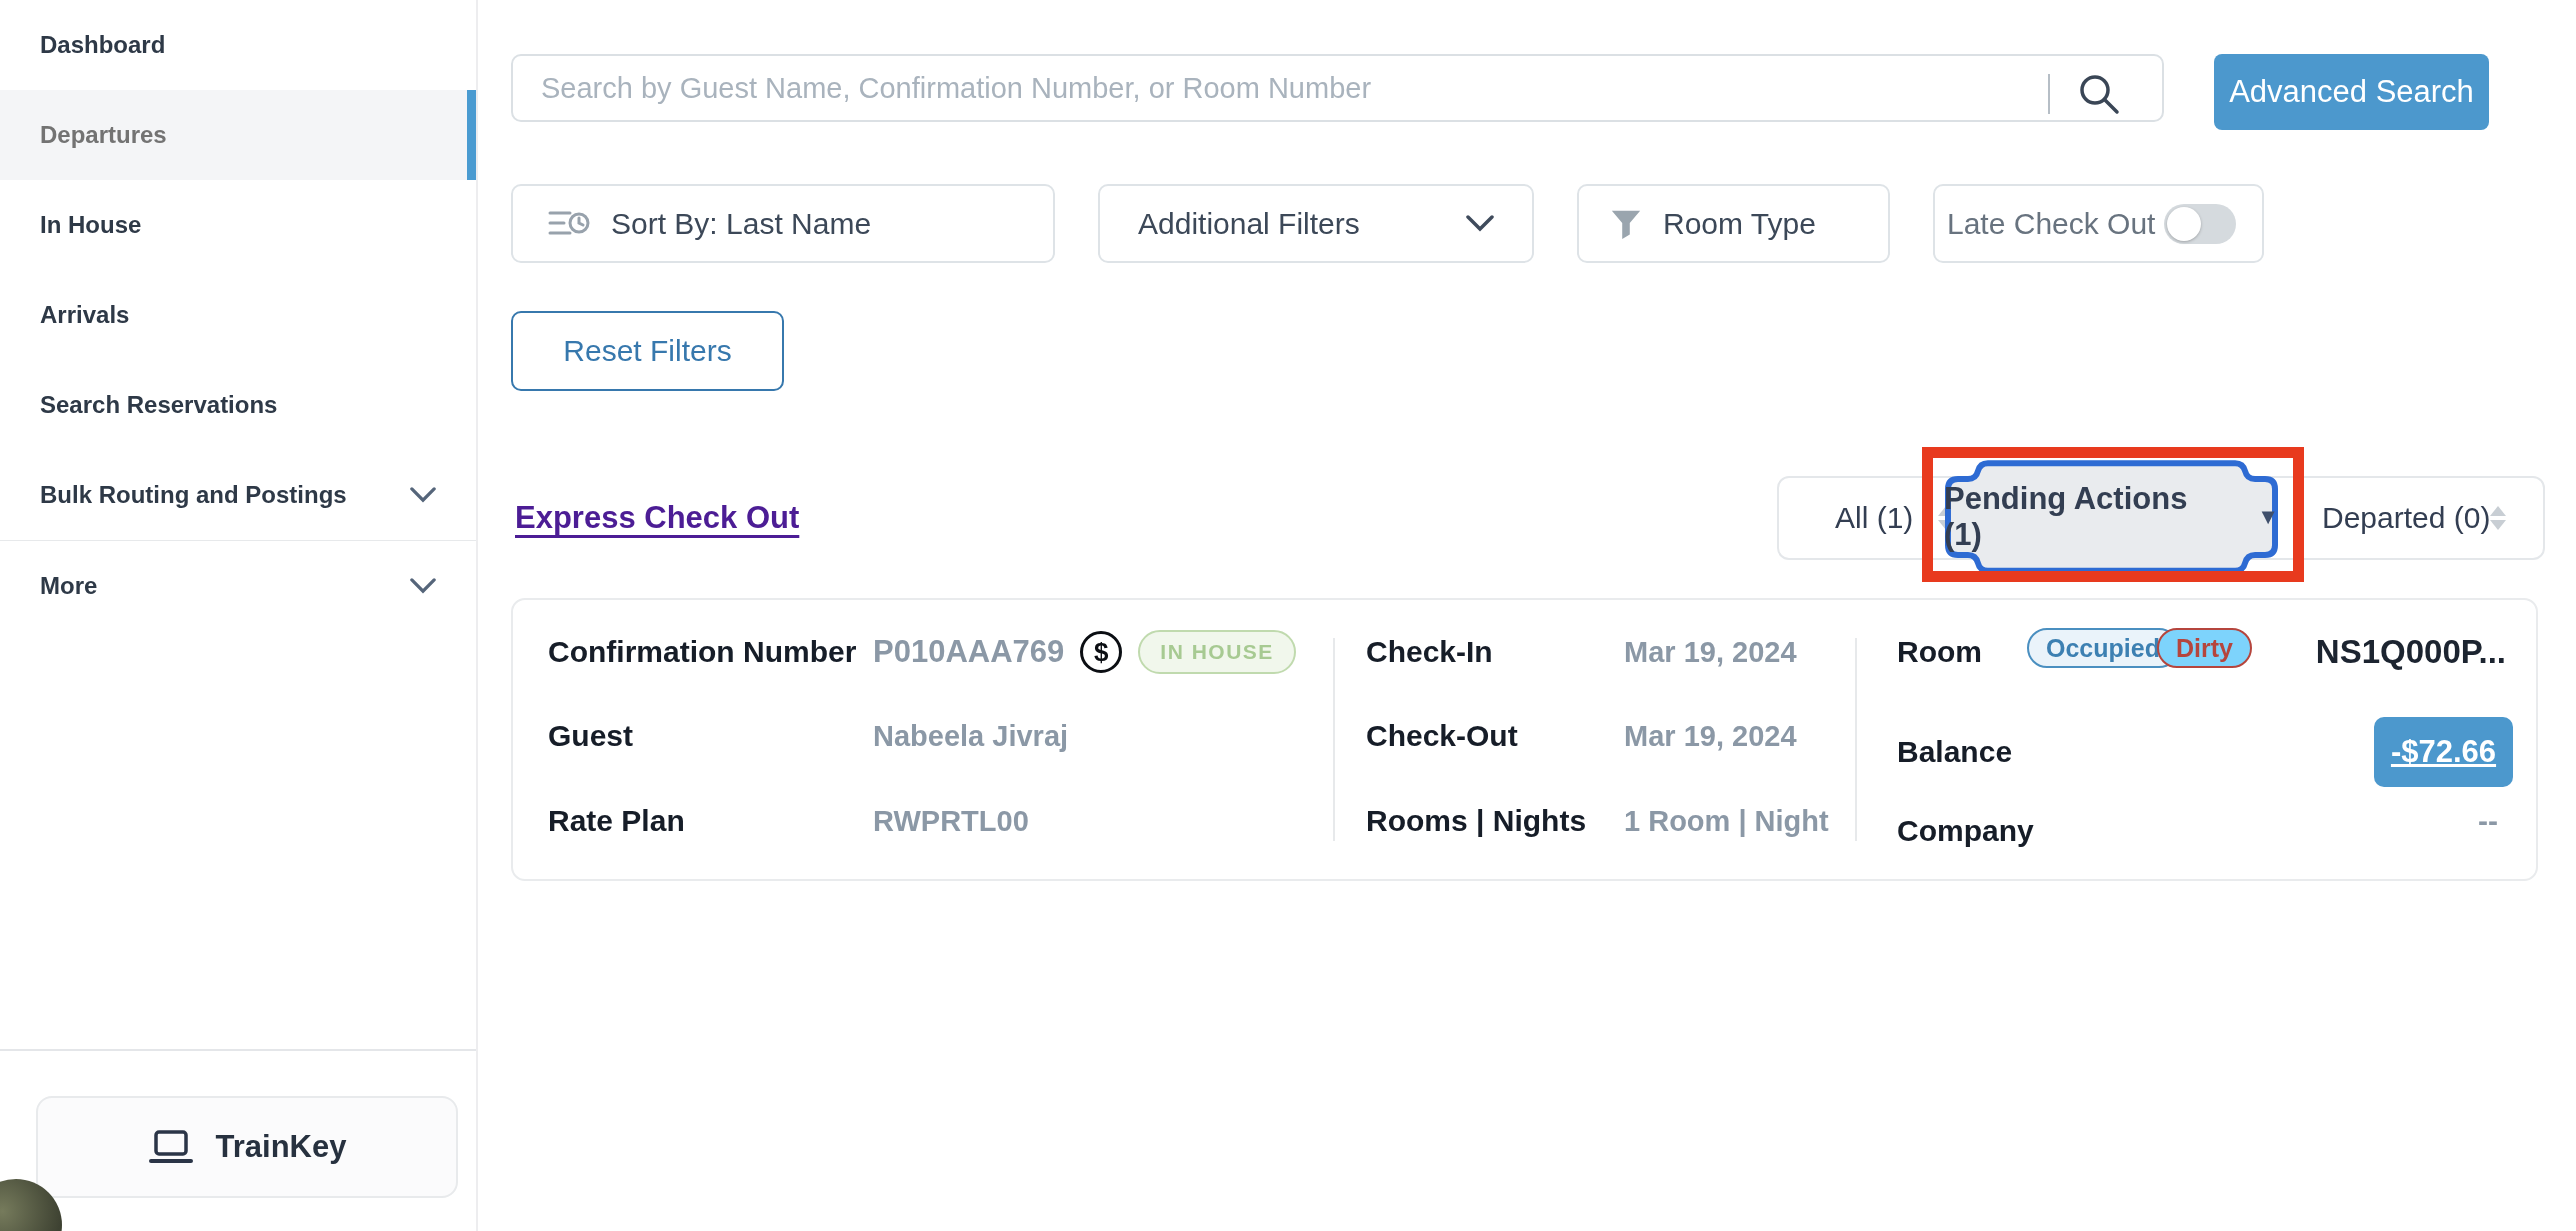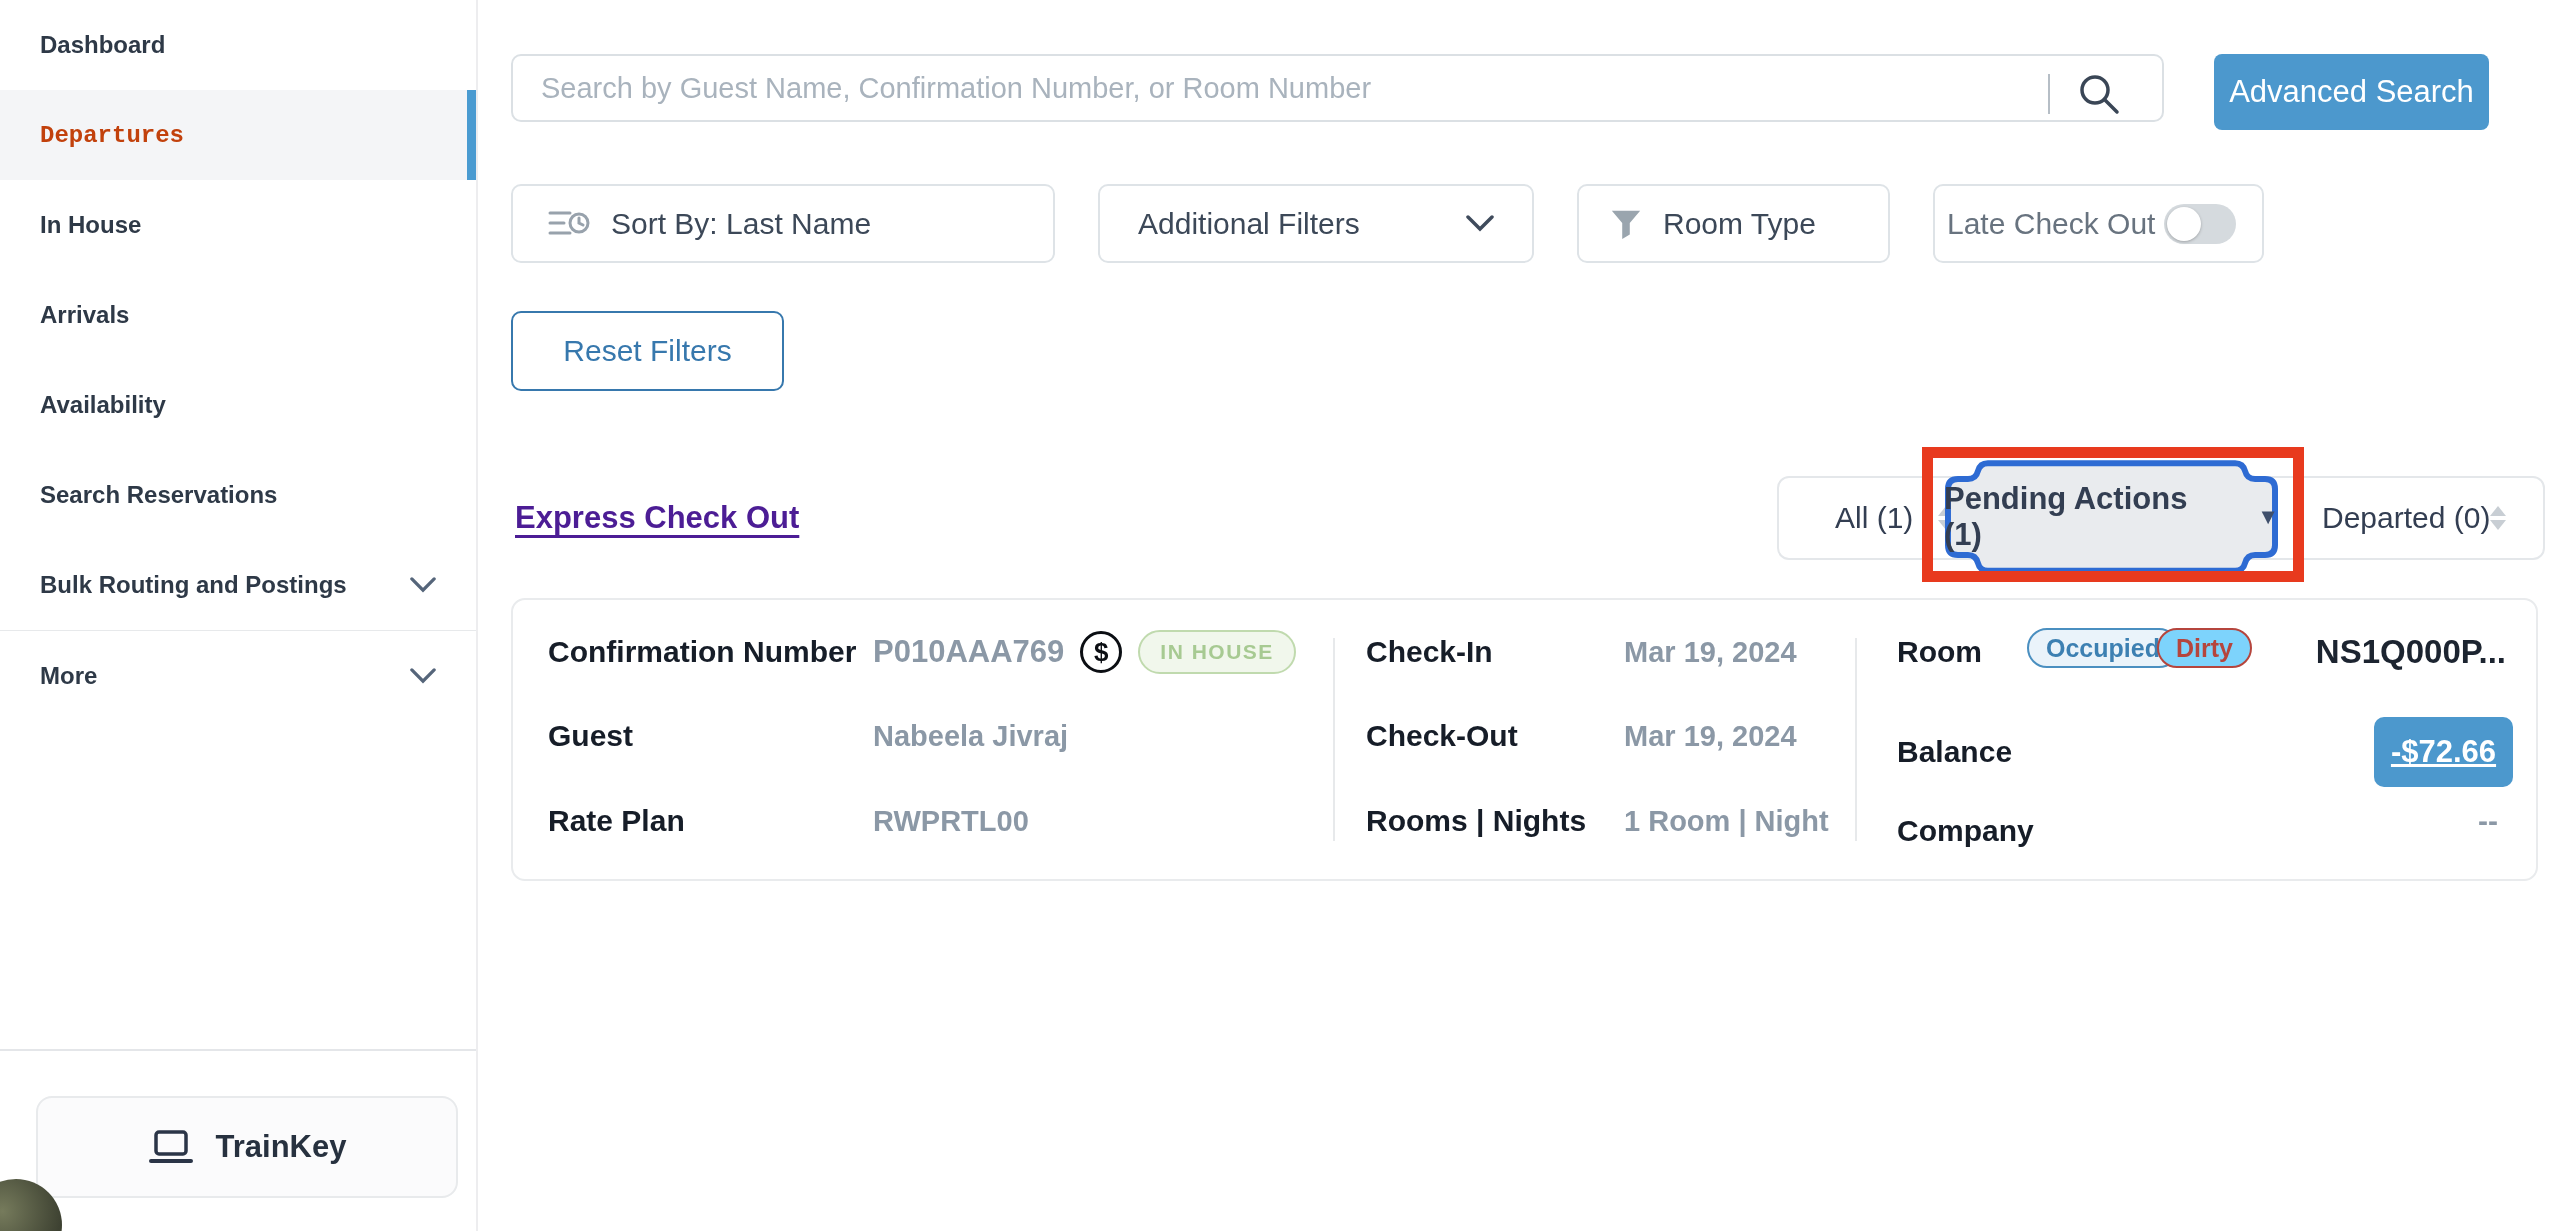--- a/index.html
+++ b/index.html
@@ -8,21 +8,21 @@
     font-family: "Liberation Sans", sans-serif;
     background:#ffffff; color:#2e3947; overflow:hidden; position:relative;
   }
   #app { position:absolute; inset:0; }
 
   
   .sidebar { position:absolute; left:0; top:0; width:478px; height:1231px;
              background:#fff; border-right:2px solid #ededef; }
   .nav-item { height:90px; display:flex; align-items:center; padding:0 40px;
               font-size:24px; font-weight:700; color:#2e3947; cursor:pointer; position:relative; }
-  .nav-item.active { background:#f4f5f7; color:#c2410c;font-family:Liberation Mono, monospace; }
+  .nav-item.active { background:#f4f5f7; color:#737373; }
   .nav-item.active::after { content:""; position:absolute; right:0; top:0; bottom:0;
               width:9px; background:#4a9bd1; }
   .nav-chevron { margin-left:auto; display:flex; }
   .nav-divider { height:1px; background:#e7e9eb; }
   .sidebar-footer-divider { position:absolute; left:0; right:0; top:1049px; height:2px; background:#e4e6e9; }
   .trainkey-card { position:absolute; left:36px; top:1096px; width:422px; height:102px;
               border:2px solid #e8eaec; border-radius:16px; background:#fbfbfc;
               display:flex; align-items:center; justify-content:center; gap:22px;
               font-size:31px; font-weight:700; color:#27313f; cursor:pointer; }
   .corner-blob { position:absolute; left:-30px; top:1179px; width:92px; height:92px;
@@ -139,23 +139,20 @@
     <div class="nav-item active">
       <span>Departures</span>
     </div>
     <div class="nav-item">
       <span>In House</span>
     </div>
     <div class="nav-item">
       <span>Arrivals</span>
     </div>
     <div class="nav-item">
-      <span>Availability</span>
-    </div>
-    <div class="nav-item">
       <span>Search Reservations</span>
     </div>
     <div class="nav-item">
       <span>Bulk Routing and Postings</span>
       <span class="nav-chevron">
         <svg width="26" height="16" viewBox="0 0 28 17" fill="none" stroke="#55657a" stroke-width="3.5" stroke-linecap="round">
             <polyline points="2,2 14,14 26,2"></polyline>
           </svg>
       </span>
     </div>

